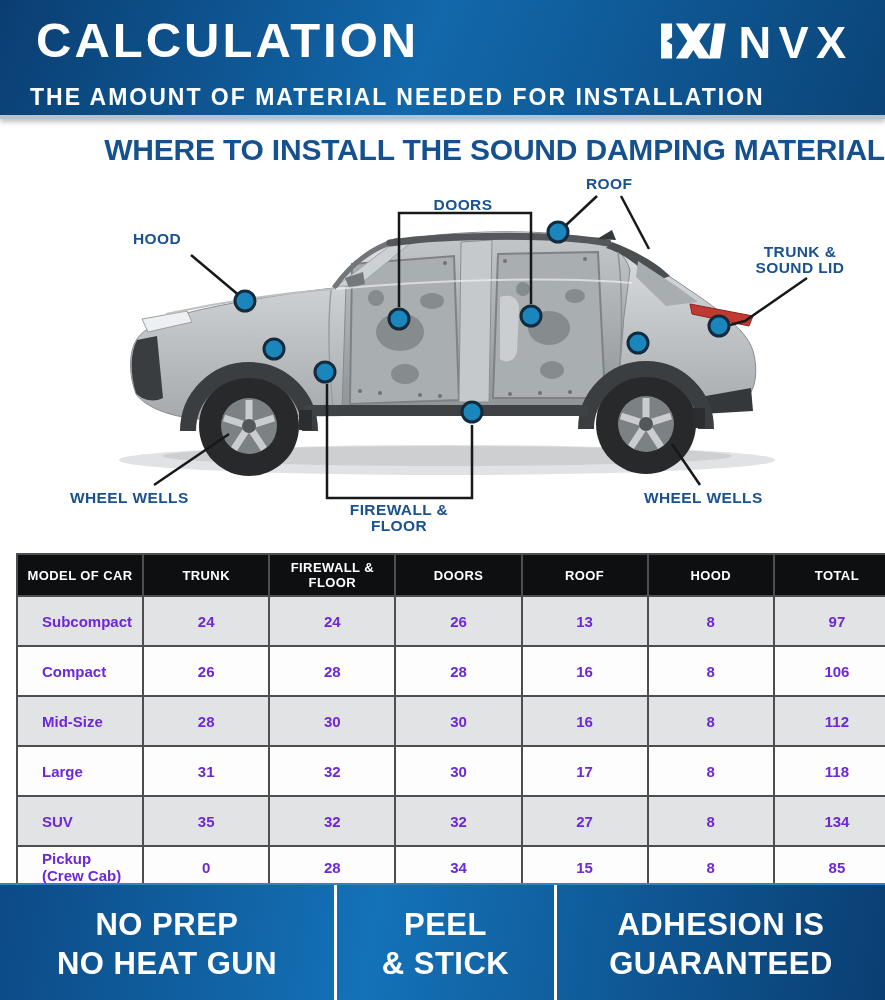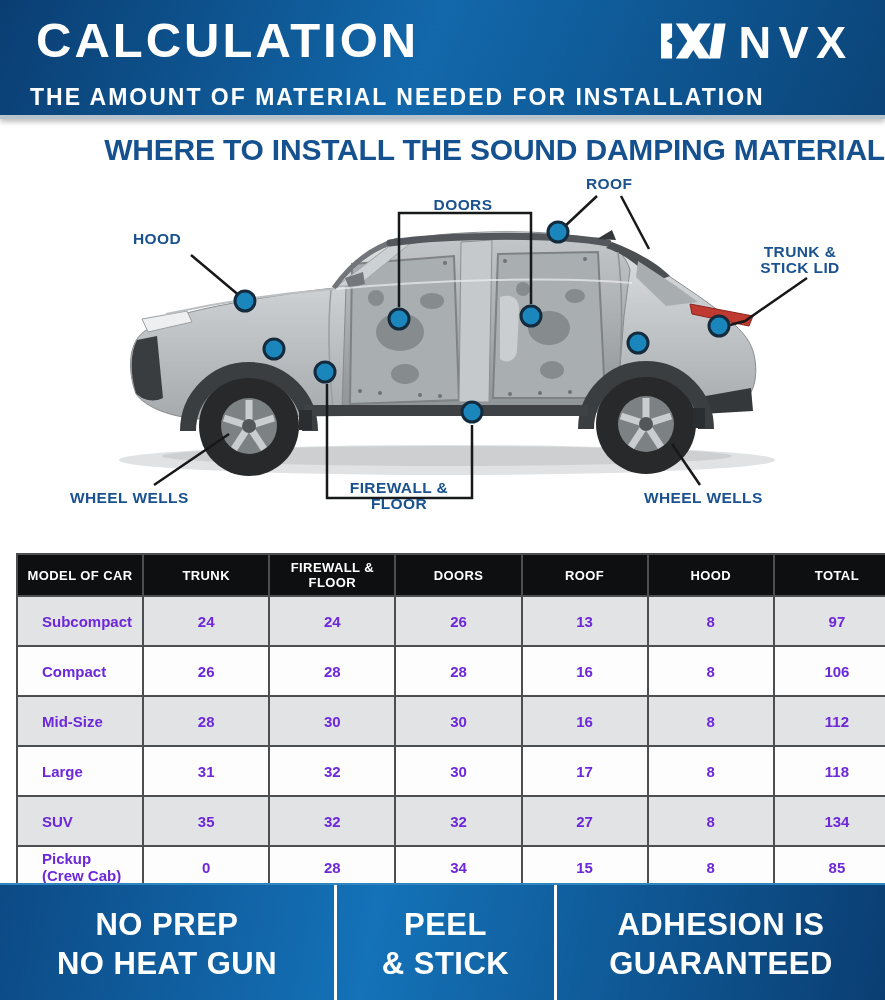--- a/index.html
+++ b/index.html
@@ -190,25 +190,25 @@
         <circle cx="638" cy="342" r="10"></circle>
         <circle cx="719" cy="325" r="10"></circle>
       </g>
     </svg>
 
     <div class="lbl" style="left:133px;top:112px;">HOOD</div>
     <div class="lbl center" style="left:425px;top:78px;width:76px;">DOORS</div>
     <div class="lbl" style="left:586px;top:57px;">ROOF</div>
     <div class="lbl center" style="left:740px;top:125px;width:120px;">
       <span>TRUNK &amp;</span><br>
-      <span>STICK LID</span>
+      <span>SOUND LID</span>
     </div>
     <div class="lbl" style="left:70px;top:371px;">WHEEL WELLS</div>
     <div class="lbl" style="left:644px;top:371px;">WHEEL WELLS</div>
-    <div class="lbl center" style="left:325px;top:361px;width:148px;">
+    <div class="lbl center" style="left:325px;top:383px;width:148px;">
       <span>FIREWALL &amp;</span><br>
       <span>FLOOR</span>
     </div>
   </section>
 
   <div class="tbl-wrap">
     <table>
       <thead>
         <tr>
           <th>MODEL OF CAR</th>

